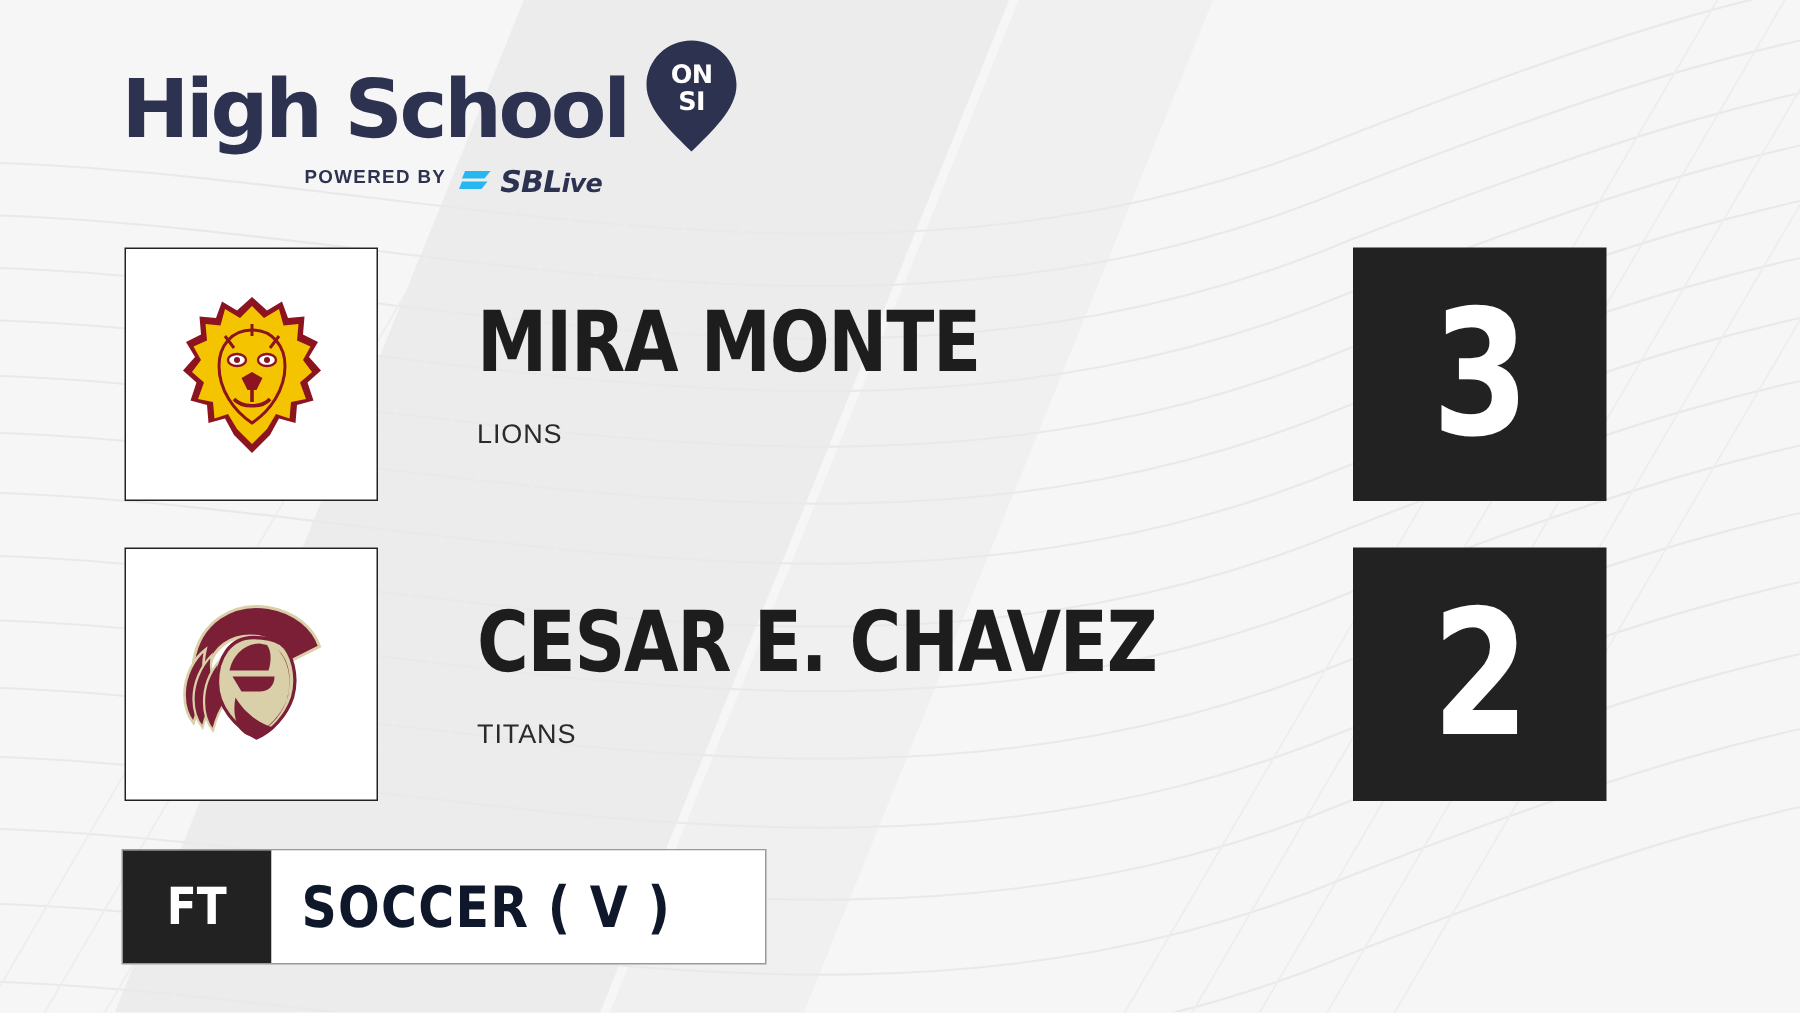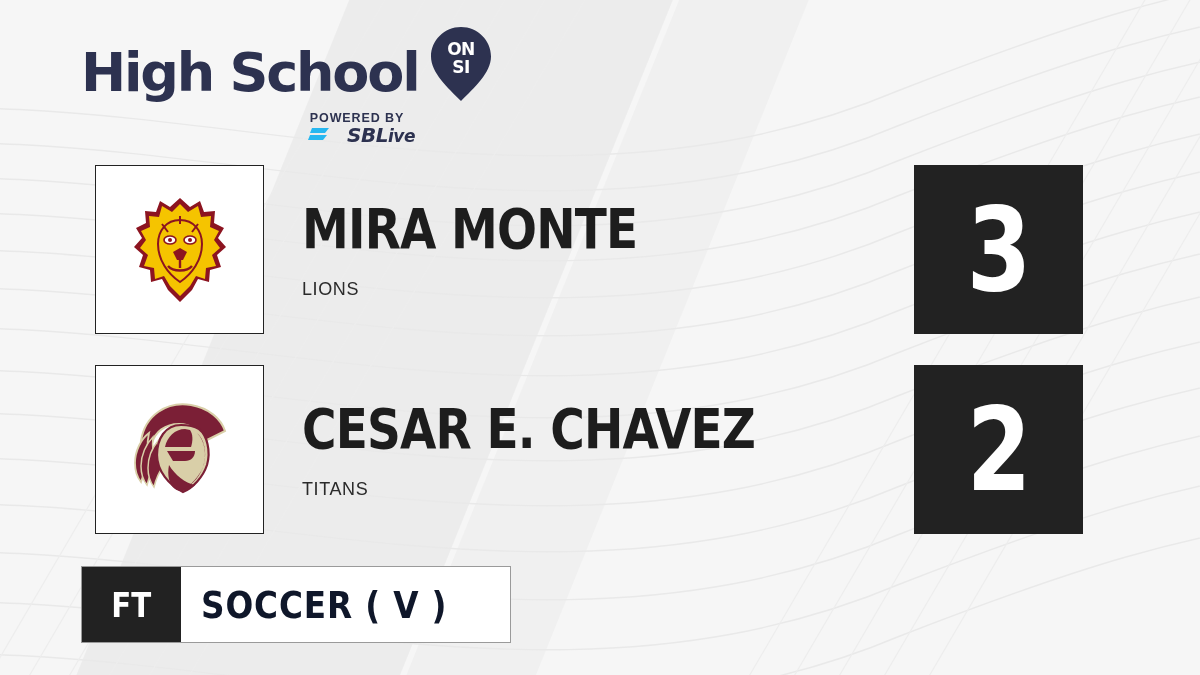--- a/index.html
+++ b/index.html
@@ -82,58 +82,57 @@
     margin-left: 12px;
     width: 62px;
     height: 76px;
     position: relative;
     flex: 0 0 auto;
   }
   .onsi-pin svg { display: block; }
 
   .powered {
     display: flex;
-    align-items: center;
     margin-top: 9px;
     margin-left: 122px;
-    flex-direction: column;
   }
   .powered-label {
     font-family: "Liberation Sans", sans-serif;
     font-weight: 700;
     font-size: 12.5px;
     letter-spacing: 0.9px;
     color: #2d3250;
   }
   .sblive-mark {
     margin-left: 9px;
     display: flex;
     align-items: center;
-    gap: 17px;
+    gap: 5px;
   }
   .sblive-s { display: block; }
   .sblive-word {
     font-family: "DejaVu Sans", sans-serif;
     font-weight: 700;
     font-style: italic;
     font-size: 20px;
     letter-spacing: -0.5px;
     color: #2d3250;
     line-height: 20px;
   }
   .sblive-word .lower { font-size: 17px; }
 
   
   .team-row {
     position: absolute;
-    left: 95px;
+    left: 83px;
     width: 988px;
     height: 169px;
     display: flex;
     align-items: center;
+    gap: 28px;
   }
   .team-row.row-1 { top: 165px; }
   .team-row.row-2 { top: 365px; }
 
   .logo-box {
     width: 169px;
     height: 169px;
     background: #ffffff;
     border: 1.5px solid #222222;
     flex: 0 0 auto;

